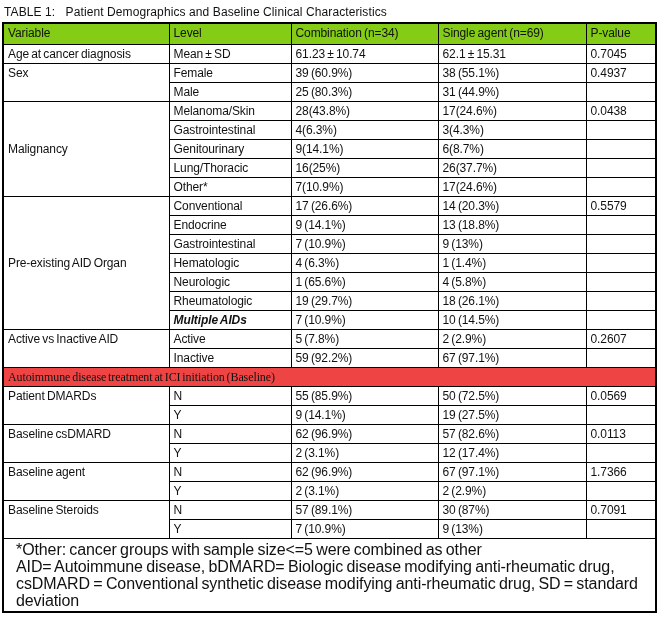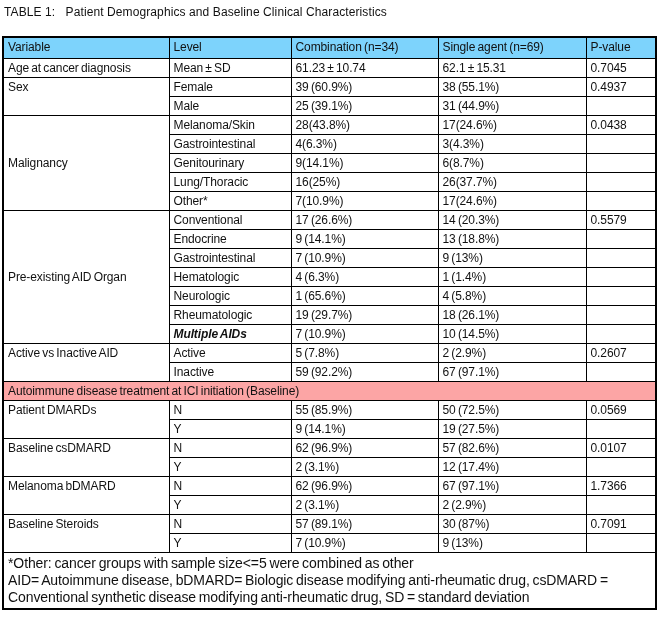--- a/index.html
+++ b/index.html
@@ -9,21 +9,21 @@
     background: #ffffff;
     color: #111111;
     font-family: "Liberation Sans", "DejaVu Sans", sans-serif;
   }
   .page { width: 662px; height: 621px; overflow: hidden; }
   .table-title {
     white-space: pre;
     font-size: 12px;
     line-height: 14px;
     padding: 5px 0 3px 4px;
-    height: 36px;
+    height: 22px;
     letter-spacing: 0.1px;
   }
   table.demo-table {
     border-collapse: collapse;
     table-layout: fixed;
     width: 653px;
     margin-left: 2px;
     border: 2px solid #000;
   }
   th, td {
@@ -34,32 +34,32 @@
     vertical-align: top;
     padding: 1px 3px 0 4px;
     height: 19px;
     line-height: 16px;
     white-space: nowrap;
     overflow: hidden;
     word-spacing: -1px;
     letter-spacing: -0.1px;
   }
   thead th {
-    background: #7dd3fc;
+    background: #84cc16;
     height: 21px;
   }
-  td.banner { background: #fca5a5; }
+  td.banner { background: #ef4444; font-family: Liberation Serif, serif; }
   td.vmid { vertical-align: middle; }
   td.italic { font-style: italic; font-weight: bold; }
   td.notes {
-    font-size: 14px;
+    font-size: 16px;
     white-space: normal;
     height: auto;
     line-height: 17px;
-    padding: 2px 6px 2px 4px;
+    padding: 2px 6px 2px 12px;
     word-spacing: -1px;
   }
   .note-line { margin: 0; }
 </style>
 </head>
 <body>
 
 <div class="page">
   <div class="table-title">TABLE 1:   Patient Demographics and Baseline Clinical Characteristics</div>
 
@@ -90,21 +90,21 @@
         </tr>
         <tr>
           <td rowspan="2" class="">Sex</td>
           <td>Female</td>
           <td>39 (60.9%)</td>
           <td>38 (55.1%)</td>
           <td>0.4937</td>
         </tr>
         <tr>
           <td>Male</td>
-          <td>25 (39.1%)</td>
+          <td>25 (80.3%)</td>
           <td>31 (44.9%)</td>
           <td></td>
         </tr>
         <tr>
           <td rowspan="5" class="vmid">Malignancy</td>
           <td>Melanoma/Skin</td>
           <td>28(43.8%)</td>
           <td>17(24.6%)</td>
           <td>0.0438</td>
         </tr>
@@ -202,30 +202,30 @@
           <td>Y</td>
           <td>9 (14.1%)</td>
           <td>19 (27.5%)</td>
           <td></td>
         </tr>
         <tr>
           <td rowspan="2" class="">Baseline csDMARD</td>
           <td>N</td>
           <td>62 (96.9%)</td>
           <td>57 (82.6%)</td>
-          <td>0.0107</td>
+          <td>0.0113</td>
         </tr>
         <tr>
           <td>Y</td>
           <td>2 (3.1%)</td>
           <td>12 (17.4%)</td>
           <td></td>
         </tr>
         <tr>
-          <td rowspan="2" class="">Melanoma bDMARD</td>
+          <td rowspan="2" class="">Baseline agent</td>
           <td>N</td>
           <td>62 (96.9%)</td>
           <td>67 (97.1%)</td>
           <td>1.7366</td>
         </tr>
         <tr>
           <td>Y</td>
           <td>2 (3.1%)</td>
           <td>2 (2.9%)</td>
           <td></td>

